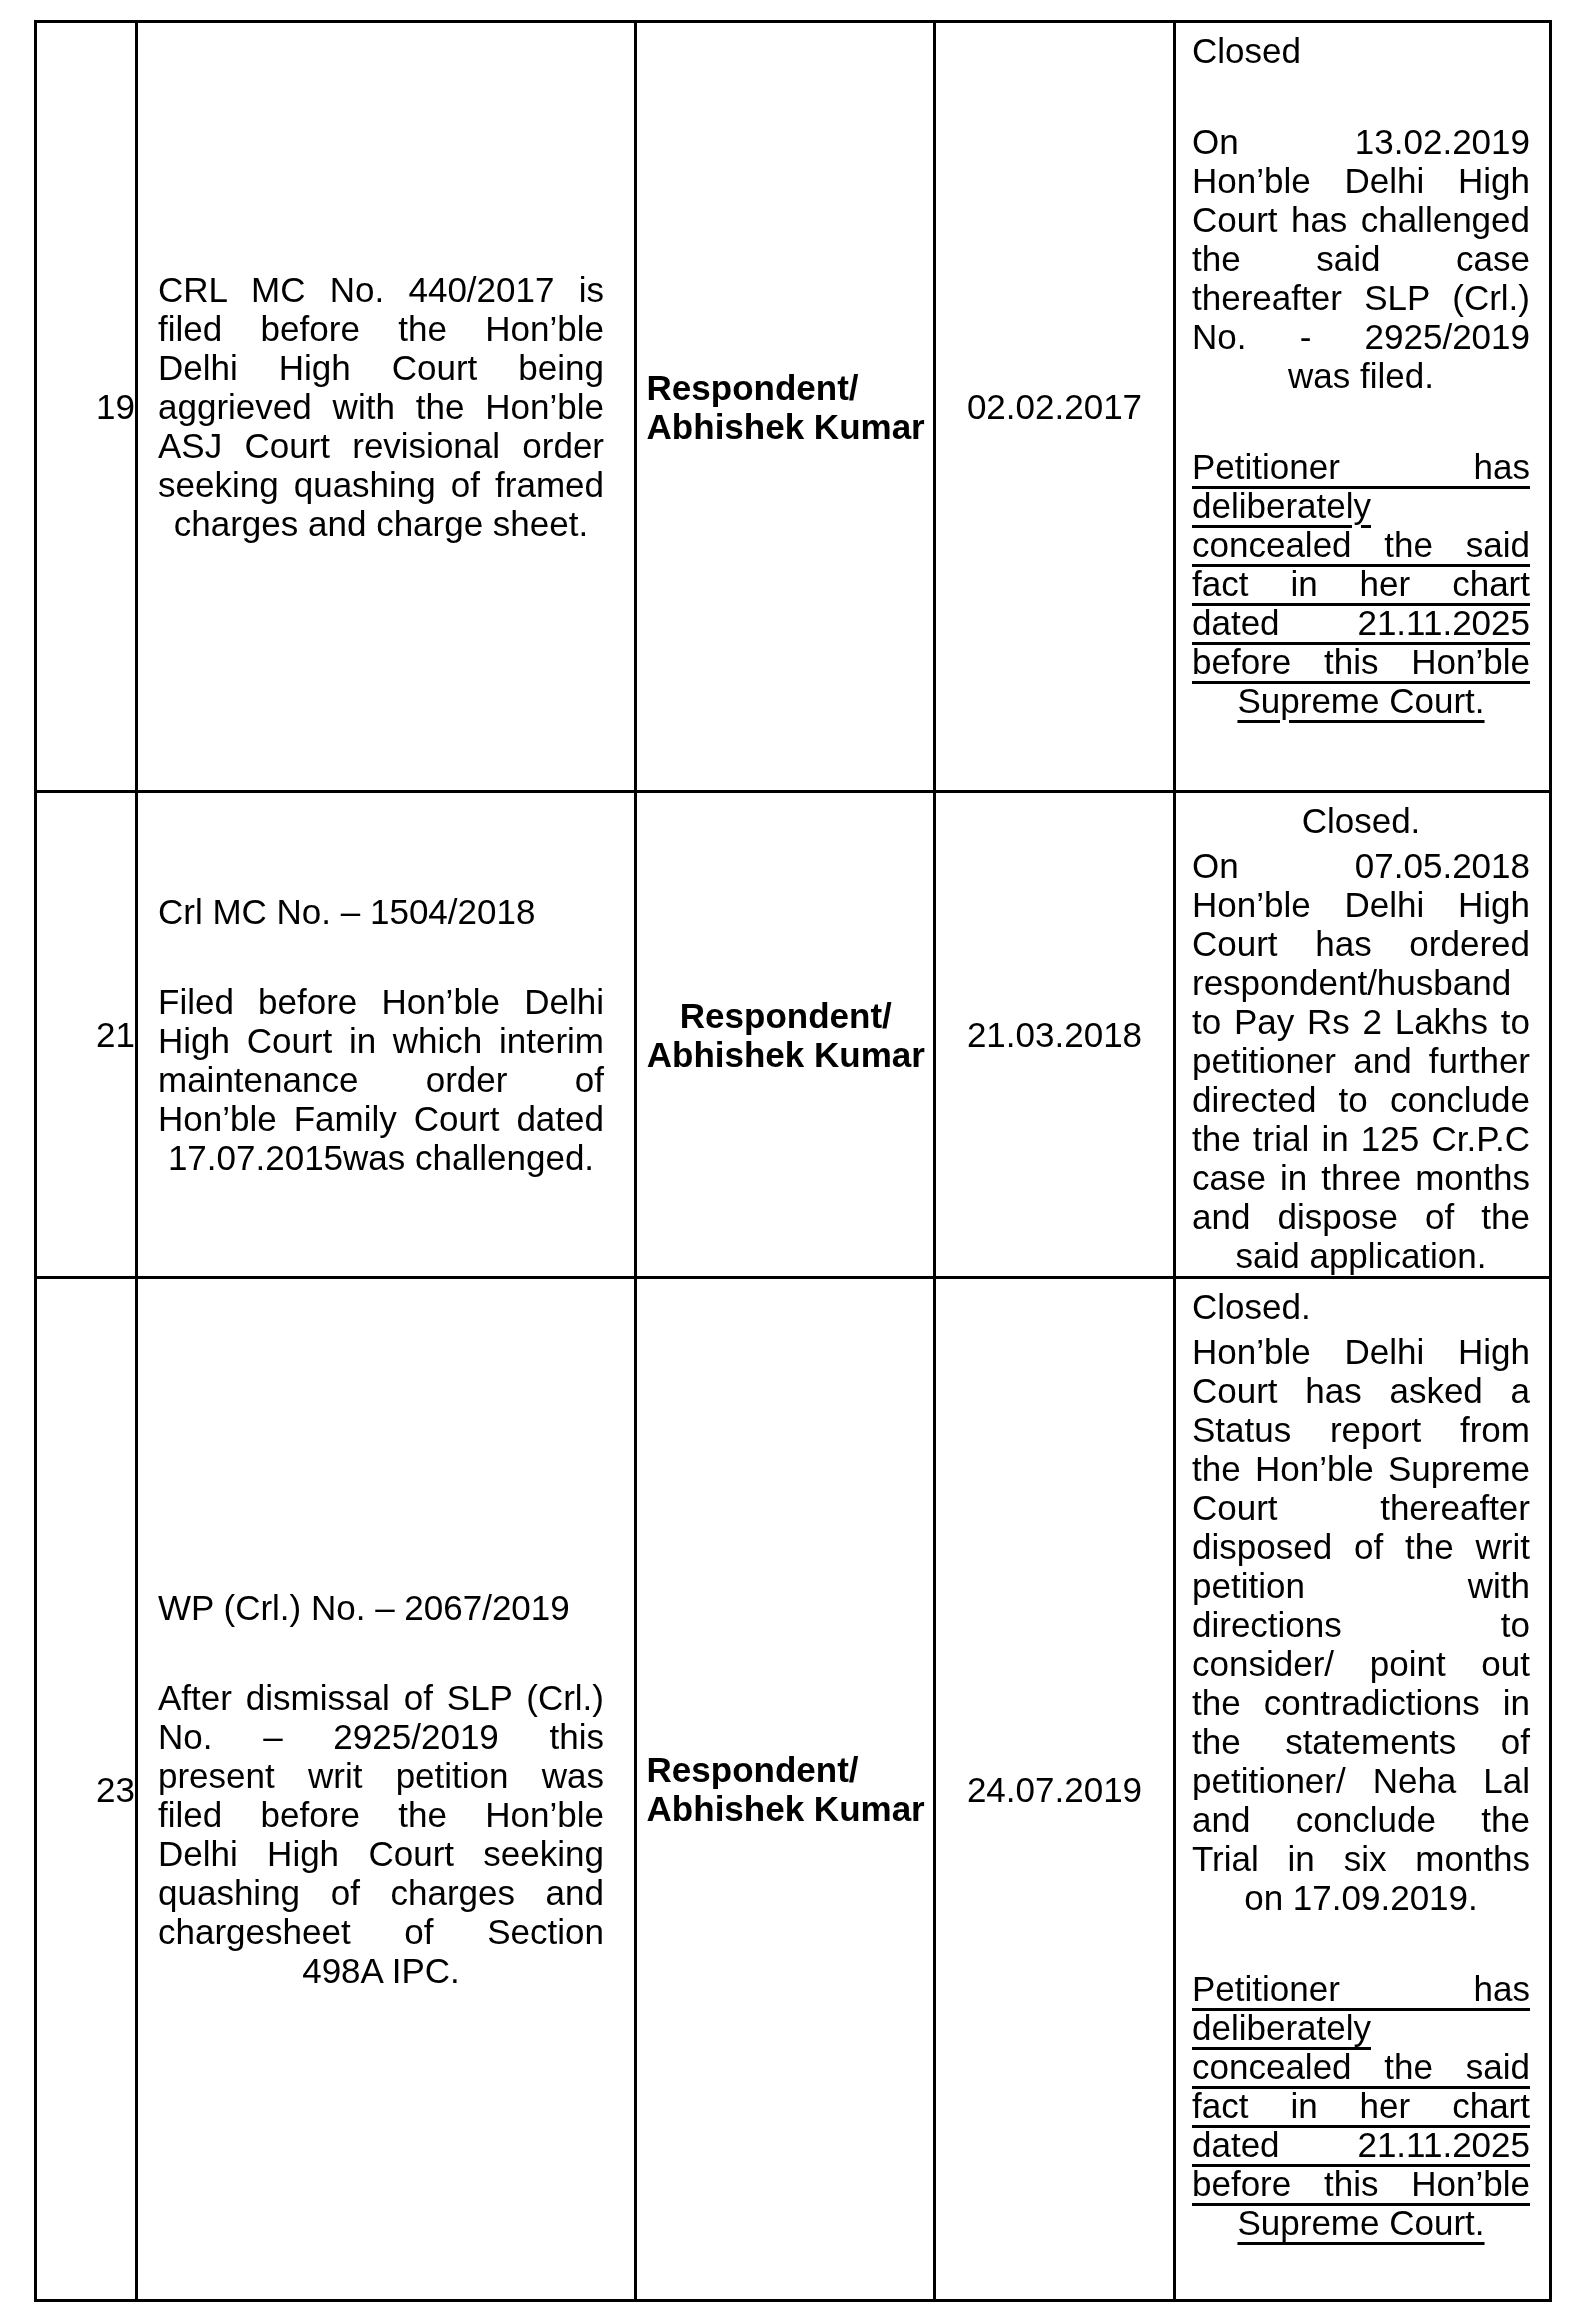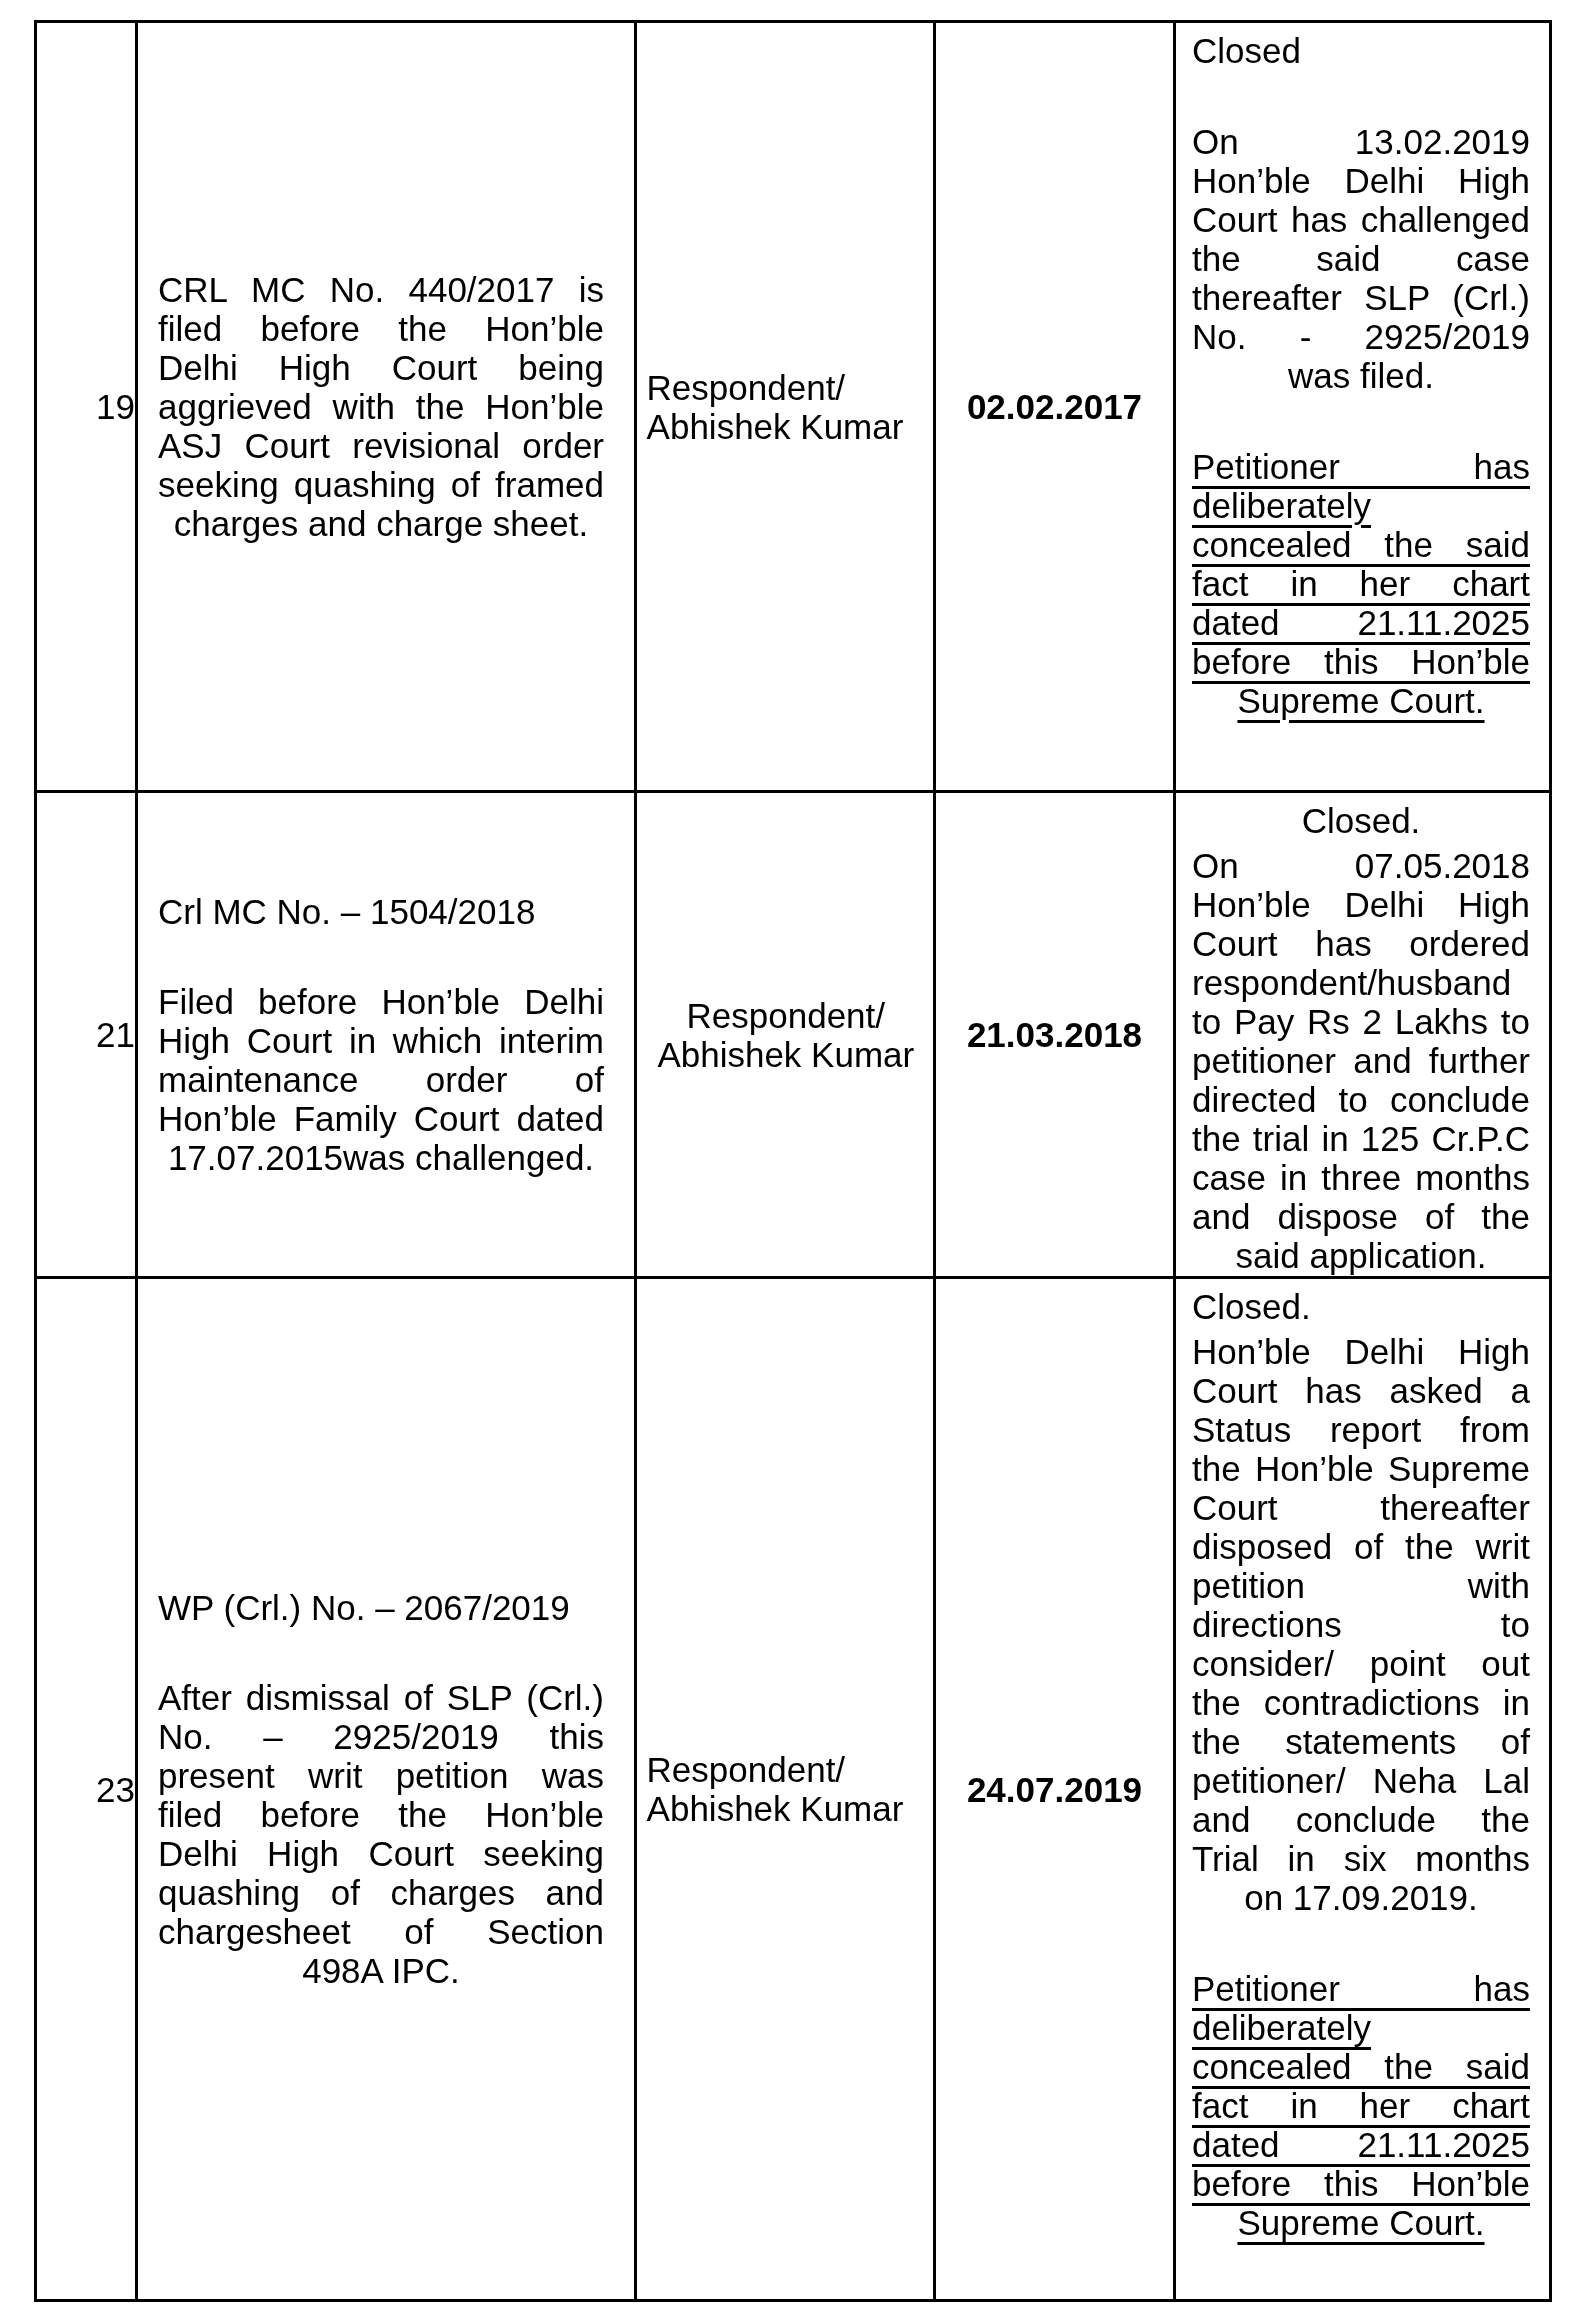--- a/index.html
+++ b/index.html
@@ -38,26 +38,26 @@
     margin-left: 6px;
   }
   td.serial {
     text-align: right;
   }
   td.case {
     padding: 0 30px 0 20px;
   }
   td.party {
     padding: 0 8px 0 9.6px;
+    font-weight: bold;
   }
   td.party.center .pline { text-align: center; }
   td.party.left   .pline { text-align: left; }
   td.date {
     text-align: center;
-    font-weight: bold;
   }
   td.status {
     vertical-align: top;
     padding: 8px 19px 0 16px;
   }
   .para { margin: 0 0 6.4px 0; }
   .para:last-child { margin-bottom: 0; }
   .line { min-height: 39px; }
   .line.jfull {
     text-align: justify;

